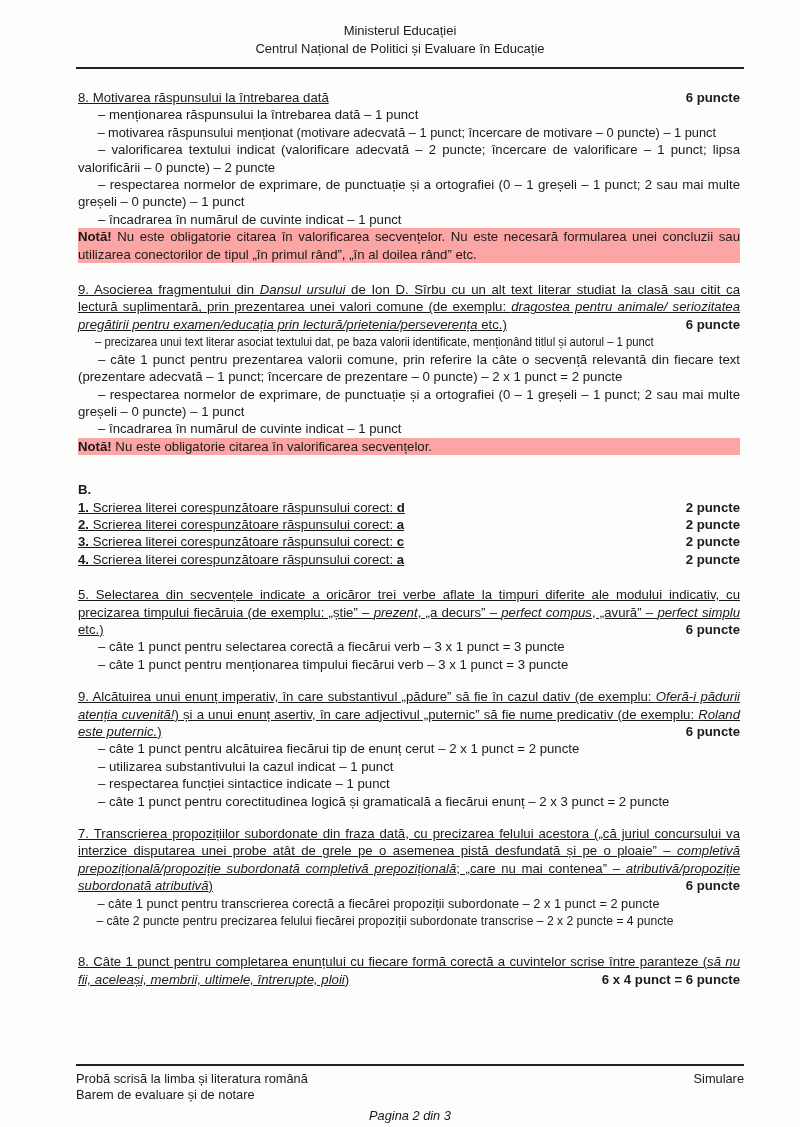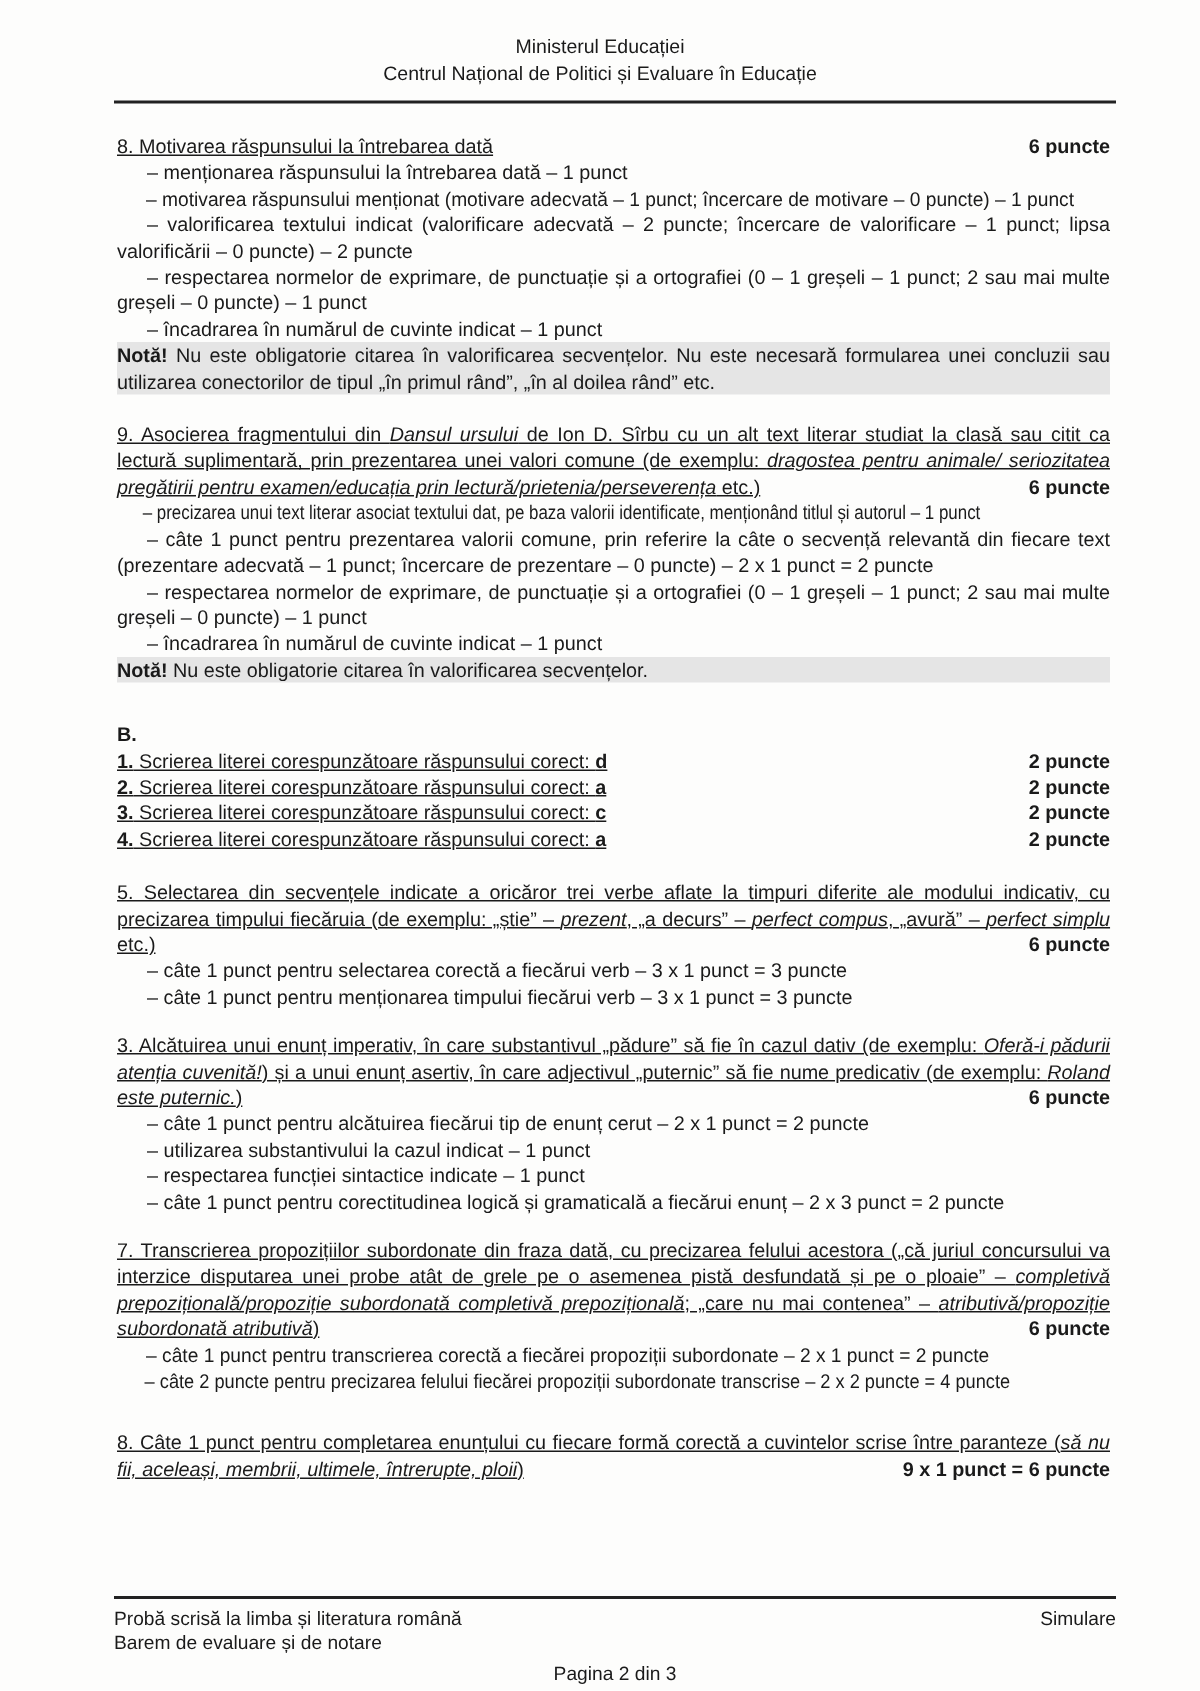--- a/index.html
+++ b/index.html
@@ -21,38 +21,38 @@
   .bullet { text-indent: 20px; }
   .one { white-space: nowrap; }
   .s97 { transform: scaleX(0.97); transform-origin: 0 50%; }
   .s92 { transform: scaleX(0.92); transform-origin: 0 50%; }
   .s85 { transform: scaleX(0.855); transform-origin: 0 50%; }
   .tp { position: relative; text-decoration: underline; }
   .tp::after { content: ""; display: inline-block; width: 78px; }
   .pts { position: absolute; right: 0; bottom: 0; font-weight: bold; white-space: nowrap; }
   .b { font-weight: bold; }
   .i { font-style: italic; }
-  .note { background: #e5e5e5; }
+  .note { background: #fca5a5; }
   .blabel { font-weight: bold; }
   #a8 { margin-top: 20px; }
   #a9 { margin-top: 18px; }
   #secB { margin-top: 26px; }
   #b5 { margin-top: 18px; }
   #b6 { margin-top: 15px; }
   #b7 { margin-top: 15px; }
   #b8 { margin-top: 24px; }
   .footer {
     position: absolute;
     top: 1064px; left: 76px; right: 56px;
     border-top: 2px solid #222;
     font-size: 12.8px;
   }
   .frow { display: flex; justify-content: space-between; padding-top: 5px; line-height: 15.5px; }
   .fleft p { margin: 0; }
-  .fpage { text-align: center; margin-top: 6px; line-height: 15.5px; }
+  .fpage { text-align: center; margin-top: 6px; line-height: 15.5px; font-style: italic; }
 </style>
 </head>
 <body>
 
 <div class="page">
 
   <div class="hdr">
     <p>Ministerul Educației</p>
     <p>Centrul Național de Politici și Evaluare în Educație</p>
   </div>
@@ -87,35 +87,35 @@
       <p class="tp one"><span class="b">4.</span><span> Scrierea literei corespunzătoare răspunsului corect: </span><span class="b">a</span><span class="pts">2 puncte</span></p>
     </div>
 
     <div class="item" id="b5">
       <p class="tp"><span>5. Selectarea din secvențele indicate a oricăror trei verbe aflate la timpuri diferite ale modului indicativ, cu precizarea timpului fiecăruia (de exemplu: „știe” – </span><span class="i">prezent</span><span>, „a decurs” – </span><span class="i">perfect compus</span><span>, „avură” – </span><span class="i">perfect simplu</span><span> etc.)</span><span class="pts">6 puncte</span></p>
       <p class="bullet one">– câte 1 punct pentru selectarea corectă a fiecărui verb – 3 x 1 punct = 3 puncte</p>
       <p class="bullet one">– câte 1 punct pentru menționarea timpului fiecărui verb – 3 x 1 punct = 3 puncte</p>
     </div>
 
     <div class="item" id="b6">
-      <p class="tp"><span>3. Alcătuirea unui enunț imperativ, în care substantivul „pădure” să fie în cazul dativ (de exemplu: </span><span class="i">Oferă-i pădurii atenția cuvenită!</span><span>) și a unui enunț asertiv, în care adjectivul „puternic” să fie nume predicativ (de exemplu: </span><span class="i">Roland este puternic.</span><span>)</span><span class="pts">6 puncte</span></p>
+      <p class="tp"><span>9. Alcătuirea unui enunț imperativ, în care substantivul „pădure” să fie în cazul dativ (de exemplu: </span><span class="i">Oferă-i pădurii atenția cuvenită!</span><span>) și a unui enunț asertiv, în care adjectivul „puternic” să fie nume predicativ (de exemplu: </span><span class="i">Roland este puternic.</span><span>)</span><span class="pts">6 puncte</span></p>
       <p class="bullet one">– câte 1 punct pentru alcătuirea fiecărui tip de enunț cerut – 2 x 1 punct = 2 puncte</p>
       <p class="bullet one">– utilizarea substantivului la cazul indicat – 1 punct</p>
       <p class="bullet one">– respectarea funcției sintactice indicate – 1 punct</p>
       <p class="bullet one">– câte 1 punct pentru corectitudinea logică și gramaticală a fiecărui enunț – 2 x 3 punct = 2 puncte</p>
     </div>
 
     <div class="item" id="b7">
       <p class="tp"><span>7. Transcrierea propozițiilor subordonate din fraza dată, cu precizarea felului acestora („că juriul concursului va interzice disputarea unei probe atât de grele pe o asemenea pistă desfundată și pe o ploaie” – </span><span class="i">completivă prepozițională/propoziție subordonată completivă prepozițională</span><span>; „care nu mai contenea” – </span><span class="i">atributivă/propoziție subordonată atributivă</span><span>)</span><span class="pts">6 puncte</span></p>
       <p class="bullet one s97">– câte 1 punct pentru transcrierea corectă a fiecărei propoziții subordonate – 2 x 1 punct = 2 puncte</p>
       <p class="bullet one s92">– câte 2 puncte pentru precizarea felului fiecărei propoziții subordonate transcrise – 2 x 2 puncte = 4 puncte</p>
     </div>
 
     <div class="item" id="b8">
-      <p class="tp"><span>8. Câte 1 punct pentru completarea enunțului cu fiecare formă corectă a cuvintelor scrise între paranteze (</span><span class="i">să nu fii, aceleași, membrii, ultimele, întrerupte, ploii</span><span>)</span><span class="pts">9 x 1 punct = 6 puncte</span></p>
+      <p class="tp"><span>8. Câte 1 punct pentru completarea enunțului cu fiecare formă corectă a cuvintelor scrise între paranteze (</span><span class="i">să nu fii, aceleași, membrii, ultimele, întrerupte, ploii</span><span>)</span><span class="pts">6 x 4 punct = 6 puncte</span></p>
     </div>
 
   </div>
 
   <div class="footer">
     <div class="frow">
       <div class="fleft">
         <p>Probă scrisă la limba și literatura română</p>
         <p>Barem de evaluare și de notare</p>
       </div>

